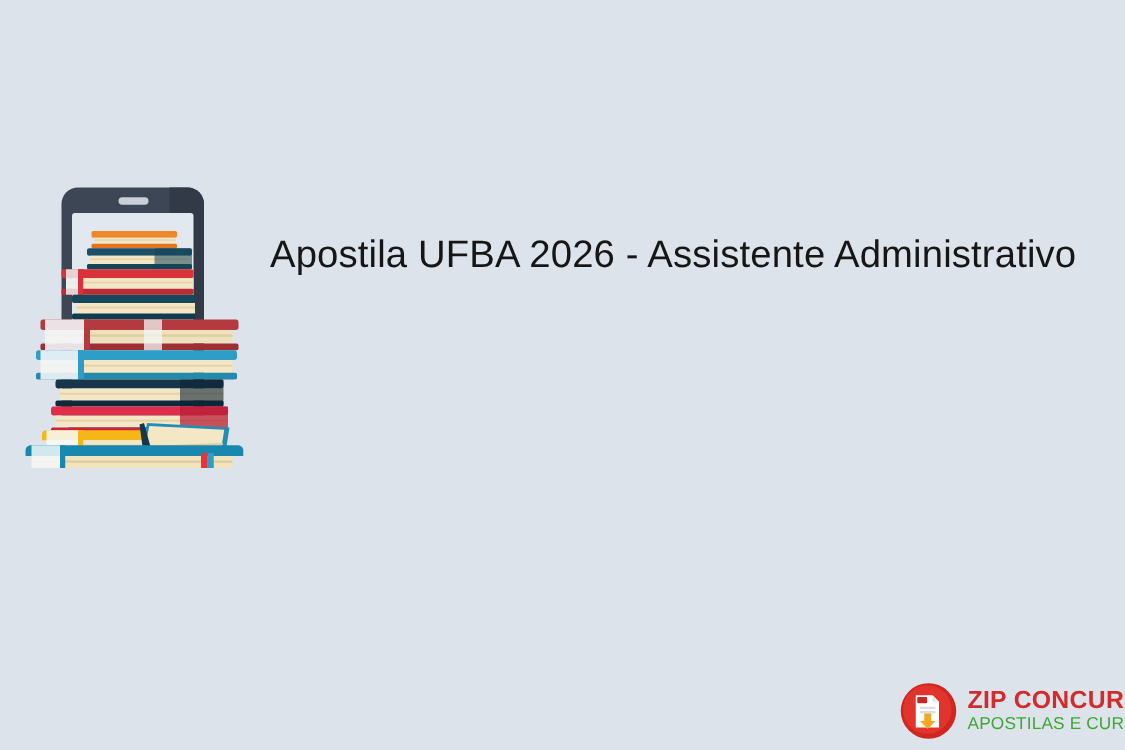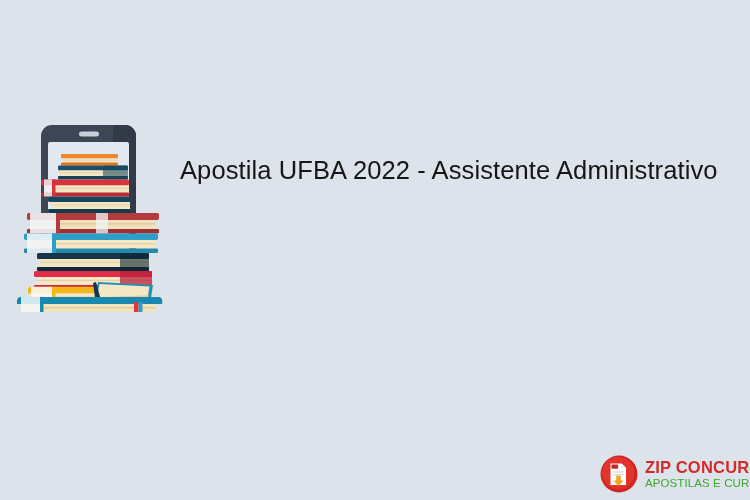--- a/index.html
+++ b/index.html
@@ -192,21 +192,21 @@
         <path d="M32 174.9h3.5V195.5H32z" fill="#1888ae"></path>
         <g>
           <rect x="126" y="180" width="4.5" height="12" fill="#e8333a"></rect>
           <rect x="130.5" y="180" width="4" height="12" fill="#2e9ec6"></rect>
         </g>
       </g>
 
     </svg>
   </div>
 
-  <h1 id="title">Apostila UFBA 2022 - Assistente Administrativo</h1>
+  <h1 id="title">Apostila UFBA 2026 - Assistente Administrativo</h1>
 
   <div id="logo">
 
     <div id="logo-mark">
       <svg viewBox="0 0 38 38" xmlns="http://www.w3.org/2000/svg" aria-hidden="true">
         <circle cx="19" cy="19" r="18.5" fill="#d0261f"></circle>
         <path d="M19 .5A18.5 18.5 0 0 1 19 37.5 18.5 18.5 0 0 0 19 .5z" fill="#b52525" opacity="0.45"></path>
         <circle cx="18.2" cy="18" r="16.2" fill="#e0342c"></circle>
 
         <path d="M10.5 8.5h11.2l4.3 4.3v17.2H10.5z" fill="#ffffff"></path>

